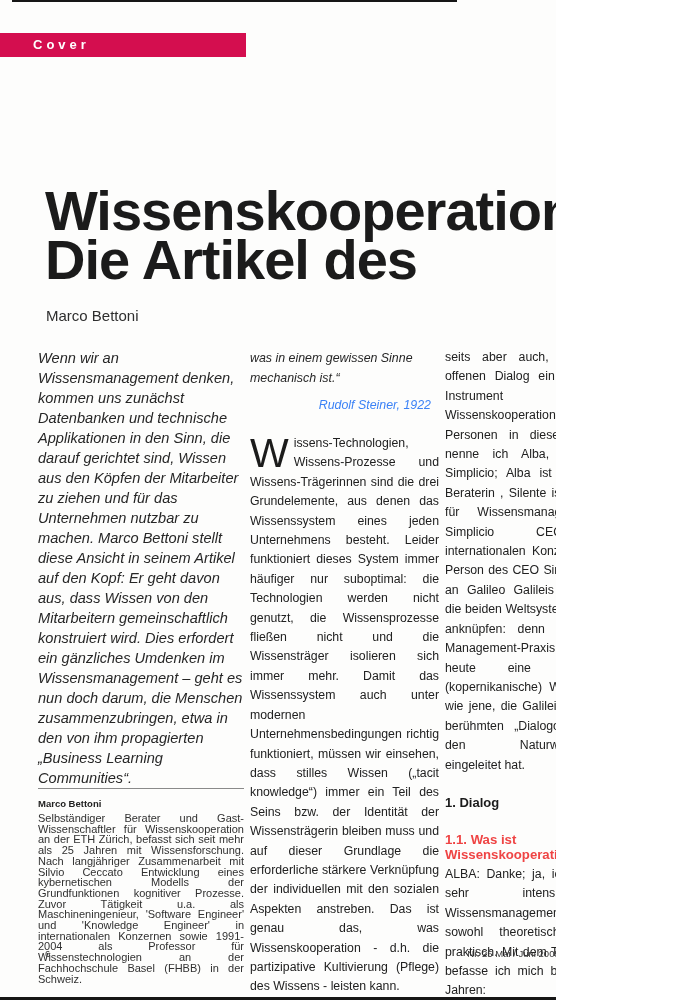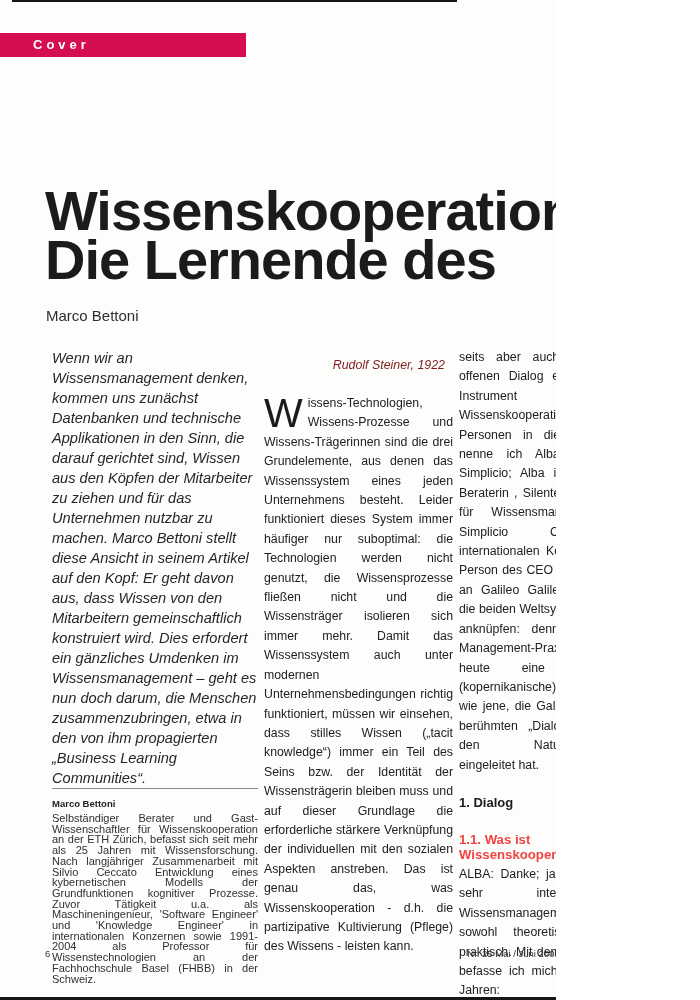--- a/index.html
+++ b/index.html
@@ -29,21 +29,21 @@
   .title{
     position:absolute;top:148px;left:45px;width:610px;
     font-size:56px;font-weight:bold;line-height:49px;
     letter-spacing:-1px;color:#1b1b1b;
   }
   .author{
     position:absolute;top:307px;left:46px;
     font-size:15px;color:#2e2e2e;
   }
   .columns{
-    position:absolute;top:348px;left:52px;width:614px;height:592px;
+    position:absolute;top:348px;left:38px;width:614px;height:592px;
     display:flex;gap:6px;
   }
   .col-left{width:206px;display:flex;flex-direction:column;}
   .col-mid{width:189px;}
   .col-right{width:189px;}
   .intro{
     font-style:italic;
     font-size:14.6px;line-height:20px;color:#262626;
     hyphens:auto;
   }
@@ -55,21 +55,21 @@
   .bio-name{font-size:9.5px;font-weight:bold;margin-bottom:4px;color:#222;}
   .bio-text{
     font-size:11px;line-height:10.7px;text-align:justify;
     color:#303030;hyphens:auto;
   }
   .quote{
     font-style:italic;font-size:12.4px;line-height:20px;color:#262626;
   }
   .quote-attr{
     font-style:italic;font-size:12.4px;text-align:right;
-    padding-right:8px;margin-top:10px;margin-bottom:22px;color:#7f1d1d;
+    padding-right:8px;margin-top:10px;margin-bottom:22px;color:#3b82f6;
   }
   .body-text{
     font-size:12.3px;line-height:19.4px;text-align:justify;
     color:#212121;hyphens:auto;margin:0;
   }
   .dropcap{
     float:left;font-size:41px;line-height:33px;
     padding:3px 5px 0 0;color:#1b1b1b;
   }
   .h1-dialog{
@@ -91,36 +91,37 @@
 
 <div class="page">
 
   <div class="scan-line-top"></div>
 
   <div class="cover-bar">
     <span>Cover</span>
   </div>
 
   <h1 class="title"><span>Wissenskooperation –</span><br>
-    <span>Die Lernende des</span><br>
+    <span>Die Artikel des</span><br>
   </h1>
 
   <div class="author">Marco Bettoni</div>
 
   <div class="columns">
 
     <div class="col-left">
       <div class="intro">Wenn wir an Wissensmanagement denken, kommen uns zunächst Datenbanken und technische Applikationen in den Sinn, die darauf gerichtet sind, Wissen aus den Köpfen der Mitarbeiter zu ziehen und für das Unternehmen nutzbar zu machen. Marco Bettoni stellt diese Ansicht in seinem Artikel auf den Kopf: Er geht davon aus, dass Wissen von den Mitarbeitern gemeinschaftlich konstruiert wird. Dies erfordert ein gänzliches Umdenken im Wissensmanagement – geht es nun doch darum, die Menschen zusammenzubringen, etwa in den von ihm propagierten „Business Learning Communities“.</div>
       <div class="spacer"></div>
       <hr class="bio-rule">
       <div class="bio-name">Marco Bettoni</div>
       <div class="bio-text">Selbständiger Berater und Gast-Wissenschaftler für Wissenskooperation an der ETH Zürich, befasst sich seit mehr als 25 Jahren mit Wissensforschung. Nach langjähriger Zusammenarbeit mit Silvio Ceccato Entwicklung eines kybernetischen Modells der Grundfunktionen kognitiver Prozesse. Zuvor Tätigkeit u.a. als Maschineningenieur, 'Software Engineer' und 'Knowledge Engineer' in internationalen Konzernen sowie 1991-2004 als Professor für Wissenstechnologien an der Fachhochschule Basel (FHBB) in der Schweiz.</div>
     </div>
 
     <div class="col-mid">
+      <div class="quote">was in einem gewissen Sinne mechanisch ist.“</div>
       <div class="quote-attr">Rudolf Steiner, 1922</div>
       <p class="body-text"><span class="dropcap">W</span><span>issens-Technologien, Wissens-Prozesse und Wissens-Trägerinnen sind die drei Grundelemente, aus denen das Wissenssystem eines jeden Unternehmens besteht. Leider funktioniert dieses System immer häufiger nur suboptimal: die Technologien werden nicht genutzt, die Wissensprozesse fließen nicht und die Wissensträger isolieren sich immer mehr. Damit das Wissenssystem auch unter modernen Unternehmensbedingungen richtig funktioniert, müssen wir einsehen, dass stilles Wissen („tacit knowledge“) immer ein Teil des Seins bzw. der Identität der Wissensträgerin bleiben muss und auf dieser Grundlage die erforderliche stärkere Verknüpfung der individuellen mit den sozialen Aspekten anstreben. Das ist genau das, was Wissenskooperation - d.h. die partizipative Kultivierung (Pflege) des Wissens - leisten kann.</span></p>
 
     </div>
 
     <div class="col-right">
       <p class="body-text">seits aber auch, weil ich im offenen Dialog ein wesentliches Instrument der Wissenskooperation sehe. Die Personen in dieser Diskussion nenne ich Alba, Silente und Simplicio; Alba ist eine externe Beraterin , Silente ist Projektleiter für Wissensmanagement und Simplicio CEO eines internationalen Konzerns. Mit der Person des CEO Simplicio will ich an Galileo Galileis „Dialog über die beiden Weltsysteme“ von 1632 anknüpfen: denn auch in der Management-Praxis brauchen wir heute eine revolutionäre (kopernikanische) Wende ähnlich wie jene, die Galilei durch seinen berühmten „Dialogo„ damals in den Naturwissenschaften eingeleitet hat.</p>
       <h2 class="h1-dialog">1. Dialog</h2>
       <h3 class="h11">1.1. Was ist Wissenskooperation?</h3>
       <p class="body-text">ALBA: Danke; ja, ich habe mich sehr intensiv mit Wissensmanagement befasst, sowohl theoretisch als auch praktisch. Mit dem Thema Wissen befasse ich mich bereits seit 25 Jahren: Kybernetik, Wissenstheorie, Wissensvermittlung, Künstliche Intelligenz und seit 1994 mit dem Themenbereich Wissensmanagement. Das ist meine Leidenschaft, daher mein Interesse für ihr Projekt „ Knowledge City“ . An diesem Projekt gefällt mir besonders gut, dass Sie dem Wissensmanagement – ins-</p>

